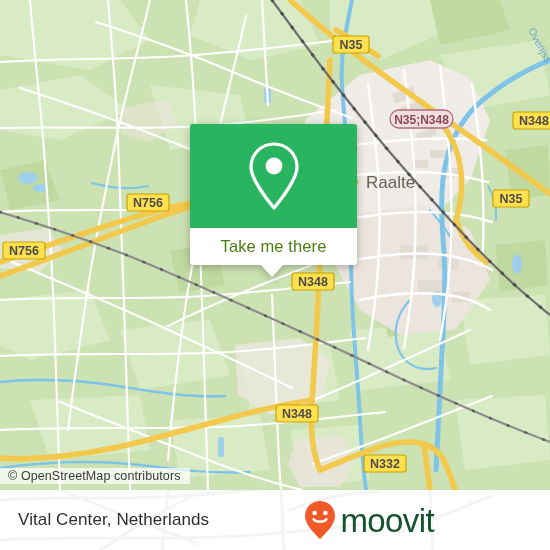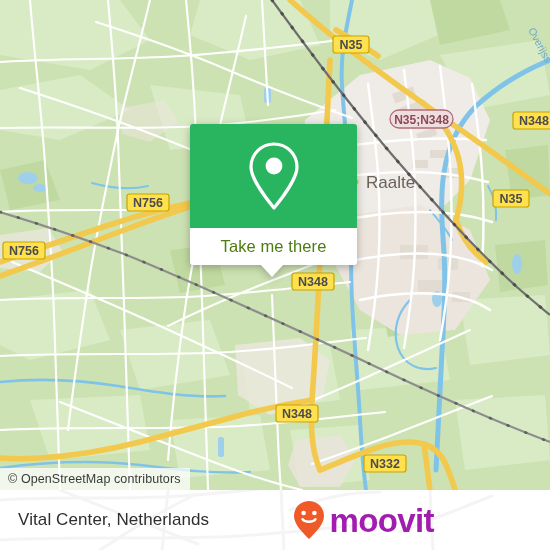--- a/index.html
+++ b/index.html
@@ -27,21 +27,21 @@
     overflow: hidden;
     background: #cde2b2;
   }
   #map-svg { display: block; }
 
   
   #osm-attrib {
     position: absolute;
     left: 0;
     top: 468px;
-    height: 22px;
+    height: 16px;
     display: flex;
     align-items: center;
     padding: 0 9px 0 8px;
     background: rgba(255,255,255,0.72);
     font-size: 12.5px;
     color: #3a3a3a;
     letter-spacing: 0.1px;
     white-space: nowrap;
     z-index: 30;
   }
@@ -119,22 +119,22 @@
     letter-spacing: 0.1px;
     white-space: nowrap;
   }
   #moovit-logo {
     display: flex;
     align-items: center;
     gap: 2px;
   }
   #moovit-wordmark {
     font-size: 33px;
-    font-weight: bold;
-    color: #a21caf;
+    font-weight: normal;
+    color: #14532d;
     letter-spacing: -0.6px;
     line-height: 1;
     margin-left: 1px;
   }
 </style>
 </head>
 <body>
 
 <div id="app">
 

